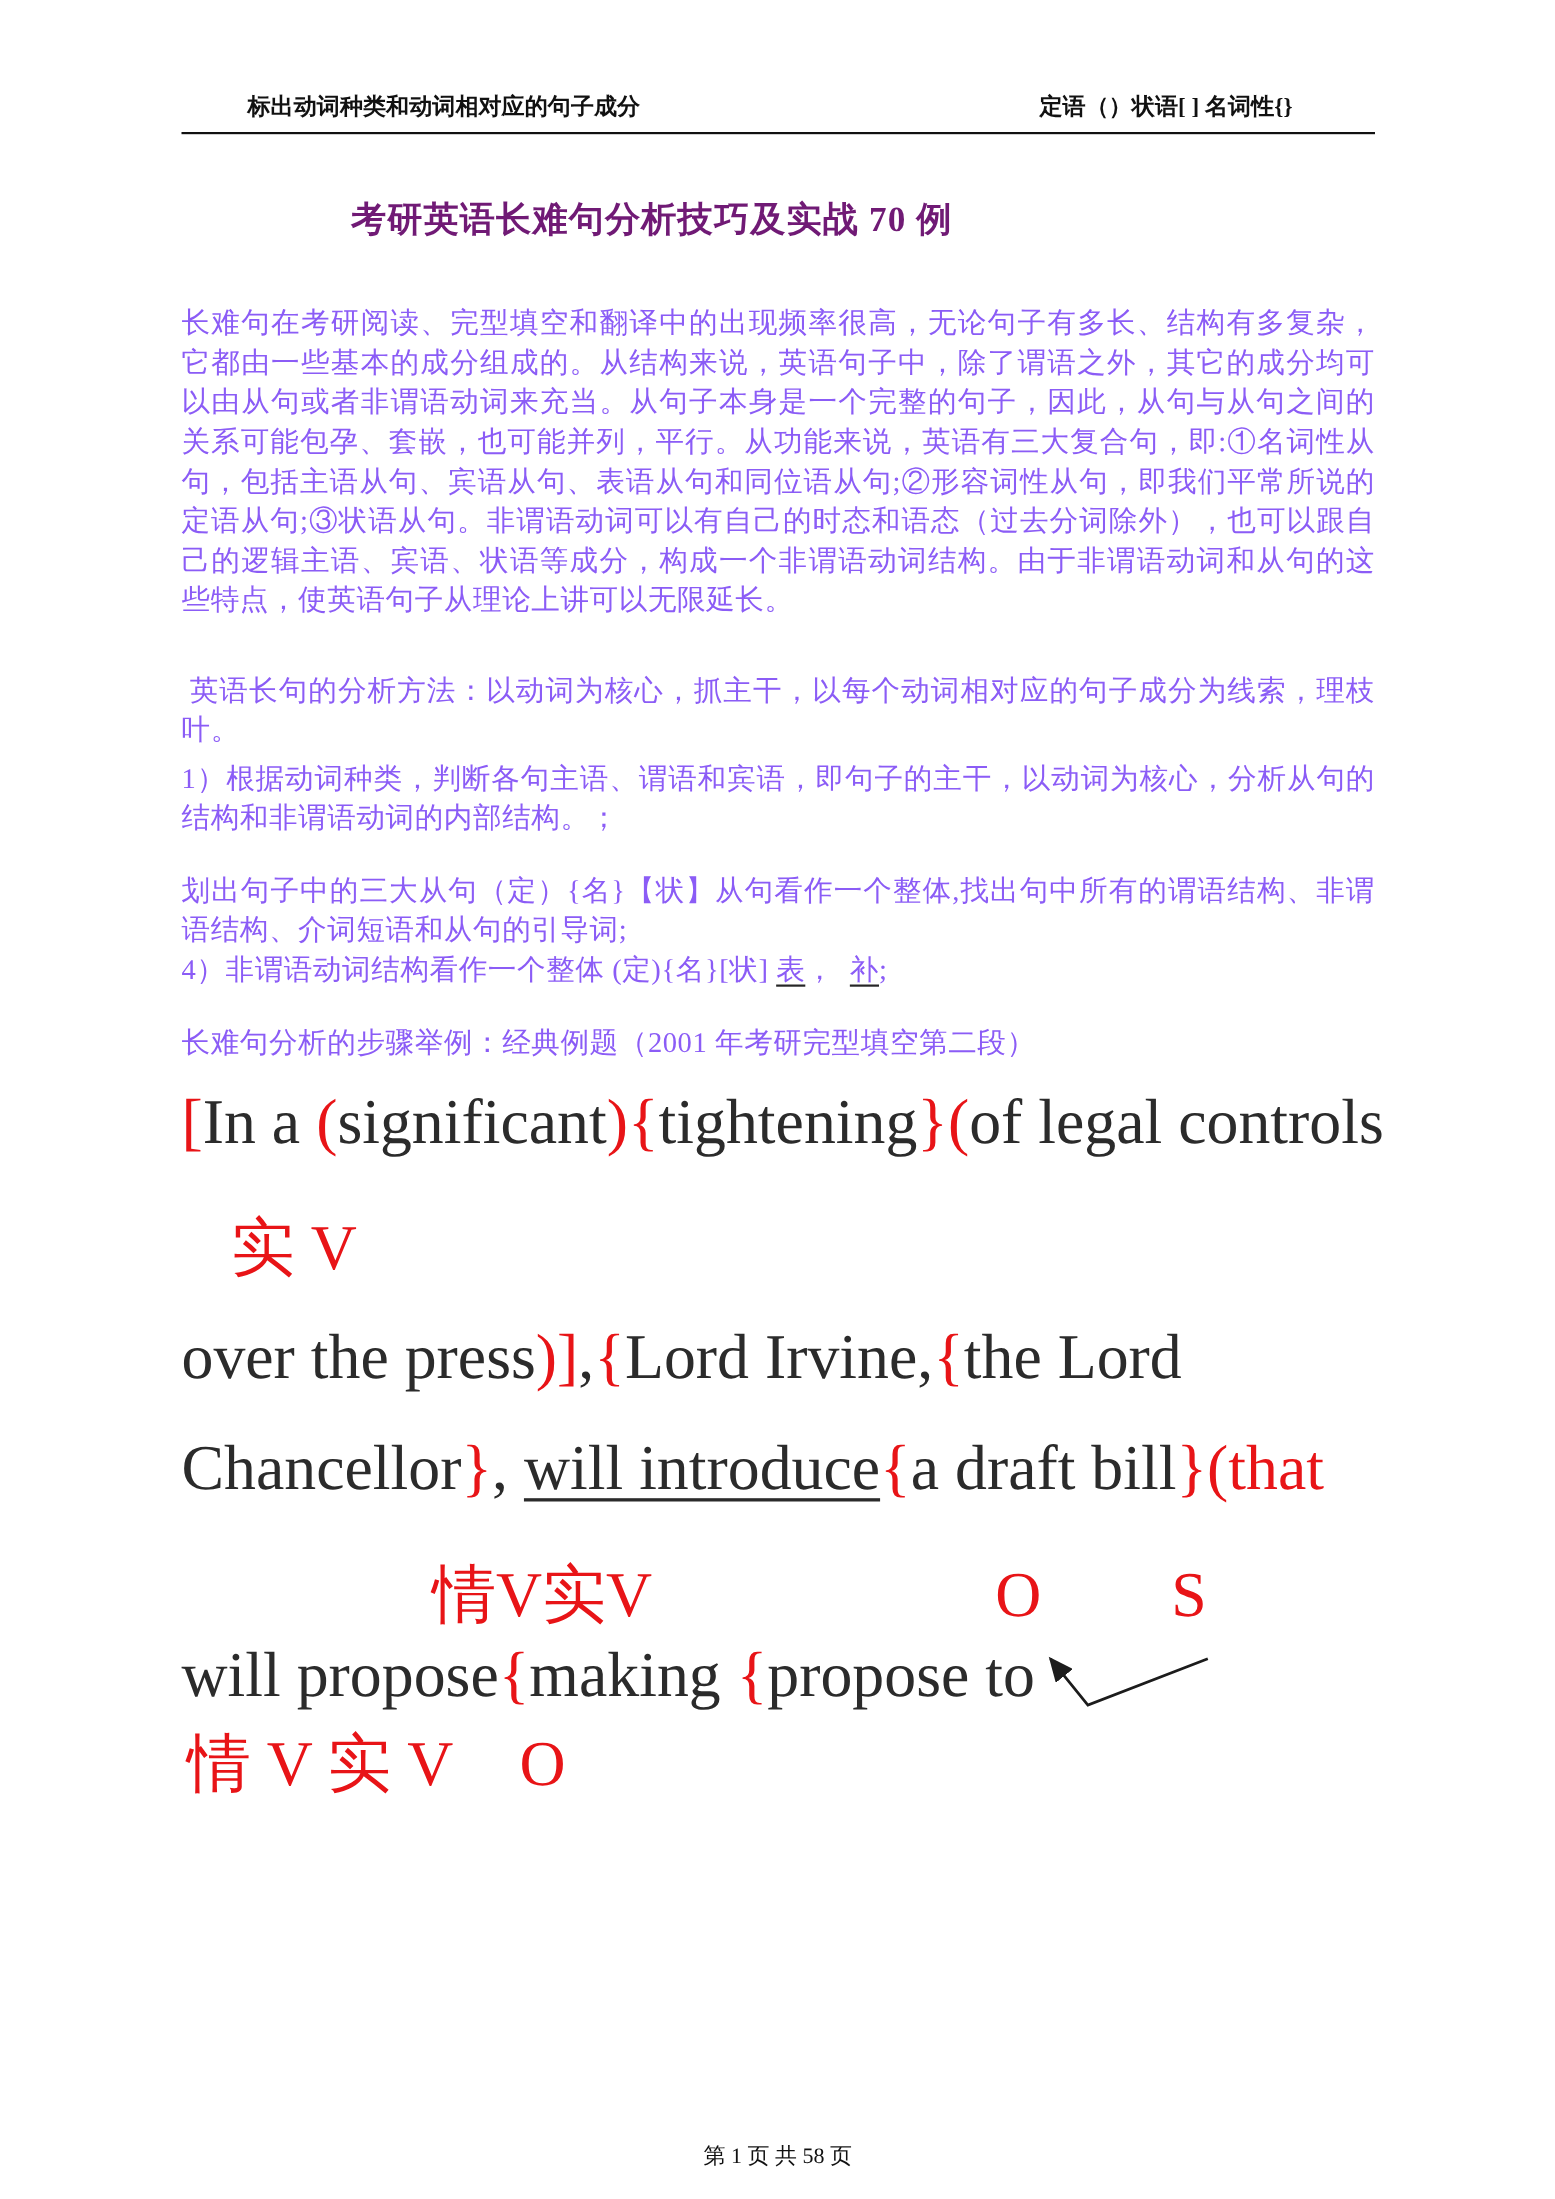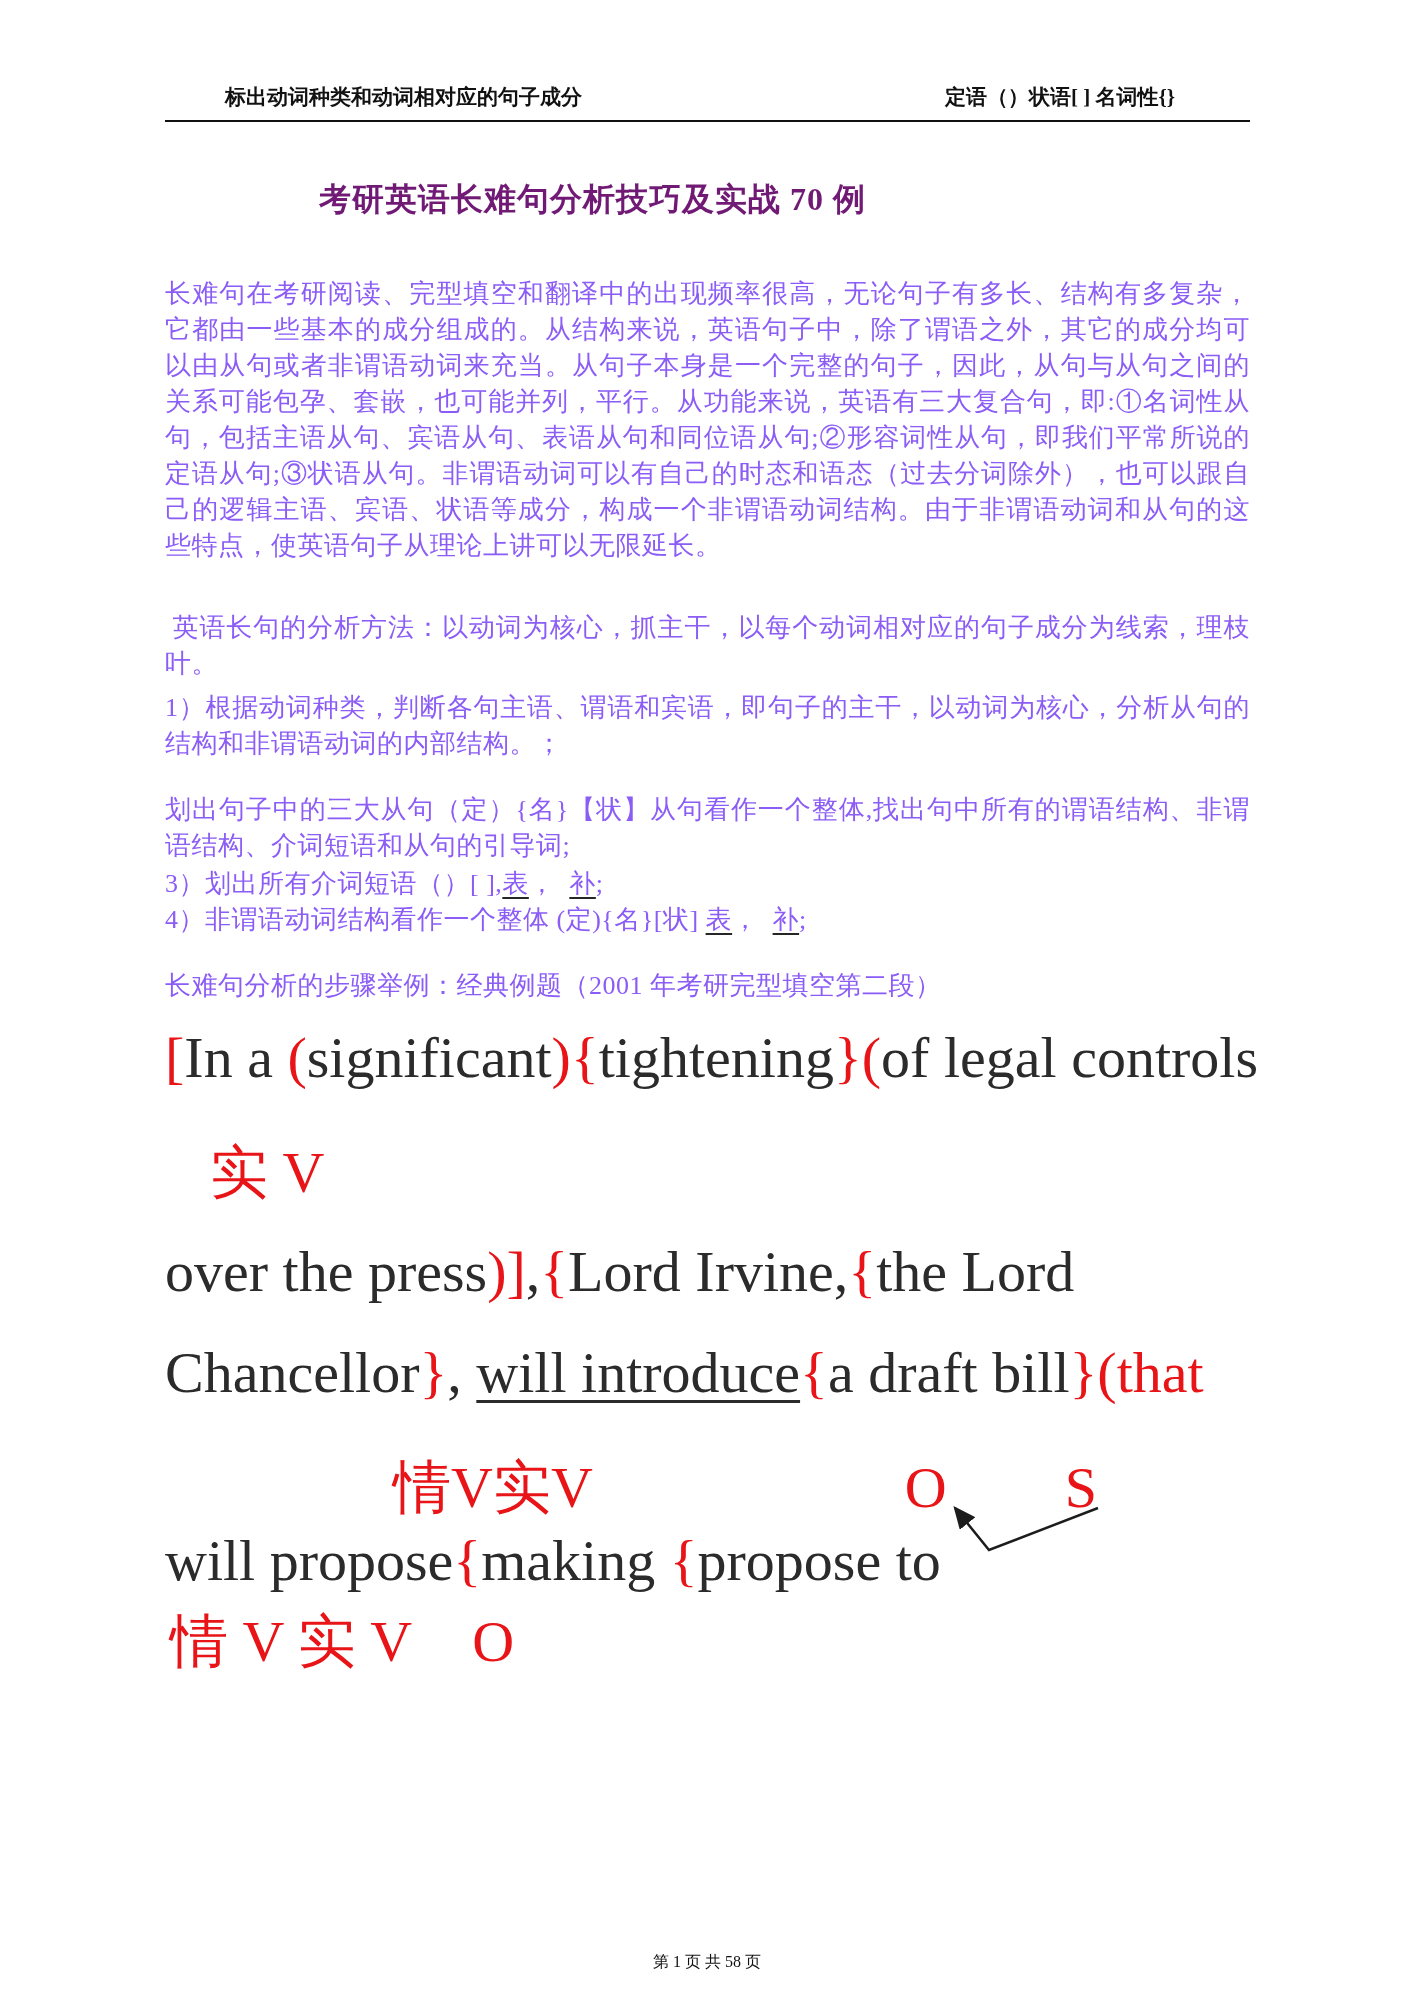--- a/index.html
+++ b/index.html
@@ -77,21 +77,21 @@
   }
   .para .ul {
     text-decoration-thickness: 2px;
     text-underline-offset: 5px;
     text-decoration-color: #262626;
   }
   .footer {
     position: absolute;
     left: 0; right: 0; bottom: 26px;
     text-align: center;
-    font-size: 16px;
+    font-size: 20px;
     color: #111111;
   }
   .arrow {
     position: absolute;
     left: 928px;
     top: 1492px;
   }
 </style>
 </head>
 <body>
@@ -107,21 +107,20 @@
   <h1 class="title">考研英语长难句分析技巧及实战 70 例</h1>
 
   <p class="para intro">长难句在考研阅读、完型填空和翻译中的出现频率很高，无论句子有多长、结构有多复杂，它都由一些基本的成分组成的。从结构来说，英语句子中，除了谓语之外，其它的成分均可以由从句或者非谓语动词来充当。从句子本身是一个完整的句子，因此，从句与从句之间的关系可能包孕、套嵌，也可能并列，平行。从功能来说，英语有三大复合句，即:①名词性从句，包括主语从句、宾语从句、表语从句和同位语从句;②形容词性从句，即我们平常所说的定语从句;③状语从句。非谓语动词可以有自己的时态和语态（过去分词除外），也可以跟自己的逻辑主语、宾语、状语等成分，构成一个非谓语动词结构。由于非谓语动词和从句的这些特点，使英语句子从理论上讲可以无限延长。</p>
 
   <p class="para method"> 英语长句的分析方法：以动词为核心，抓主干，以每个动词相对应的句子成分为线索，理枝叶。</p>
 
   <p class="para step1">1）根据动词种类，判断各句主语、谓语和宾语，即句子的主干，以动词为核心，分析从句的结构和非谓语动词的内部结构。；</p>
 
   <p class="para clause">划出句子中的三大从句（定）{名}【状】从句看作一个整体,找出句中所有的谓语结构、非谓语结构、介词短语和从句的引导词;</p>
 
-  <p class="para step3"><span>3）划出所有介词短语（）[ ],</span><span class="ul">表</span><span>，  </span><span class="ul">补</span><span>;</span></p>
 
   <p class="para step4"><span>4）非谓语动词结构看作一个整体 (定){名}[状] </span><span class="ul">表</span><span>，  </span><span class="ul">补</span><span>;</span></p>
 
   <p class="para example-intro">长难句分析的步骤举例：经典例题（2001 年考研完型填空第二段）</p>
 
   <div class="bigline m1"><span class="red">[</span><span>In a </span><span class="red">(</span><span>significant</span><span class="red">)</span><span class="red">{</span><span>tightening</span><span class="red">}</span><span class="red">(</span><span>of legal controls</span></div>
   <div class="bigline m2"><span class="red" style="margin-left: 45px;">实 V</span></div>
   <div class="bigline m3"><span>over the press</span><span class="red">)]</span><span>,</span><span class="red">{</span><span>Lord Irvine,</span><span class="red">{</span><span>the Lord</span></div>
   <div class="bigline m5"><span>Chancellor</span><span class="red">}</span><span>, </span><span class="ul">will introduce</span><span class="red">{</span><span>a draft bill</span><span class="red">}</span><span class="red">(that</span></div>
   <div class="bigline m6"><span class="red" style="margin-left: 228px;">情V实V</span><span class="red" style="margin-left: 312px;">O</span><span class="red" style="margin-left: 118px;">S</span></div>

